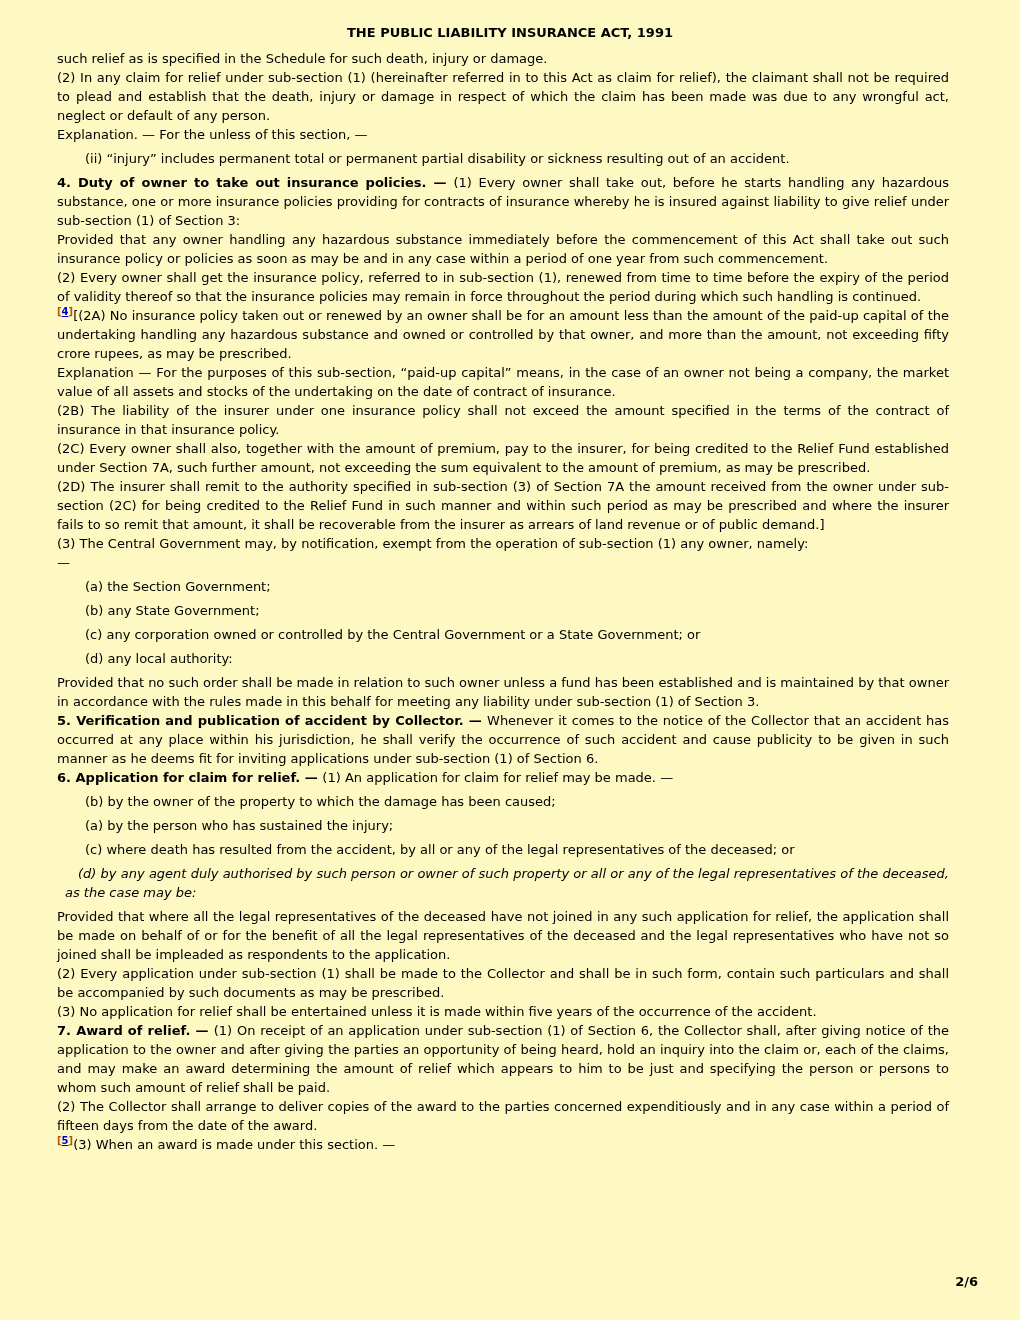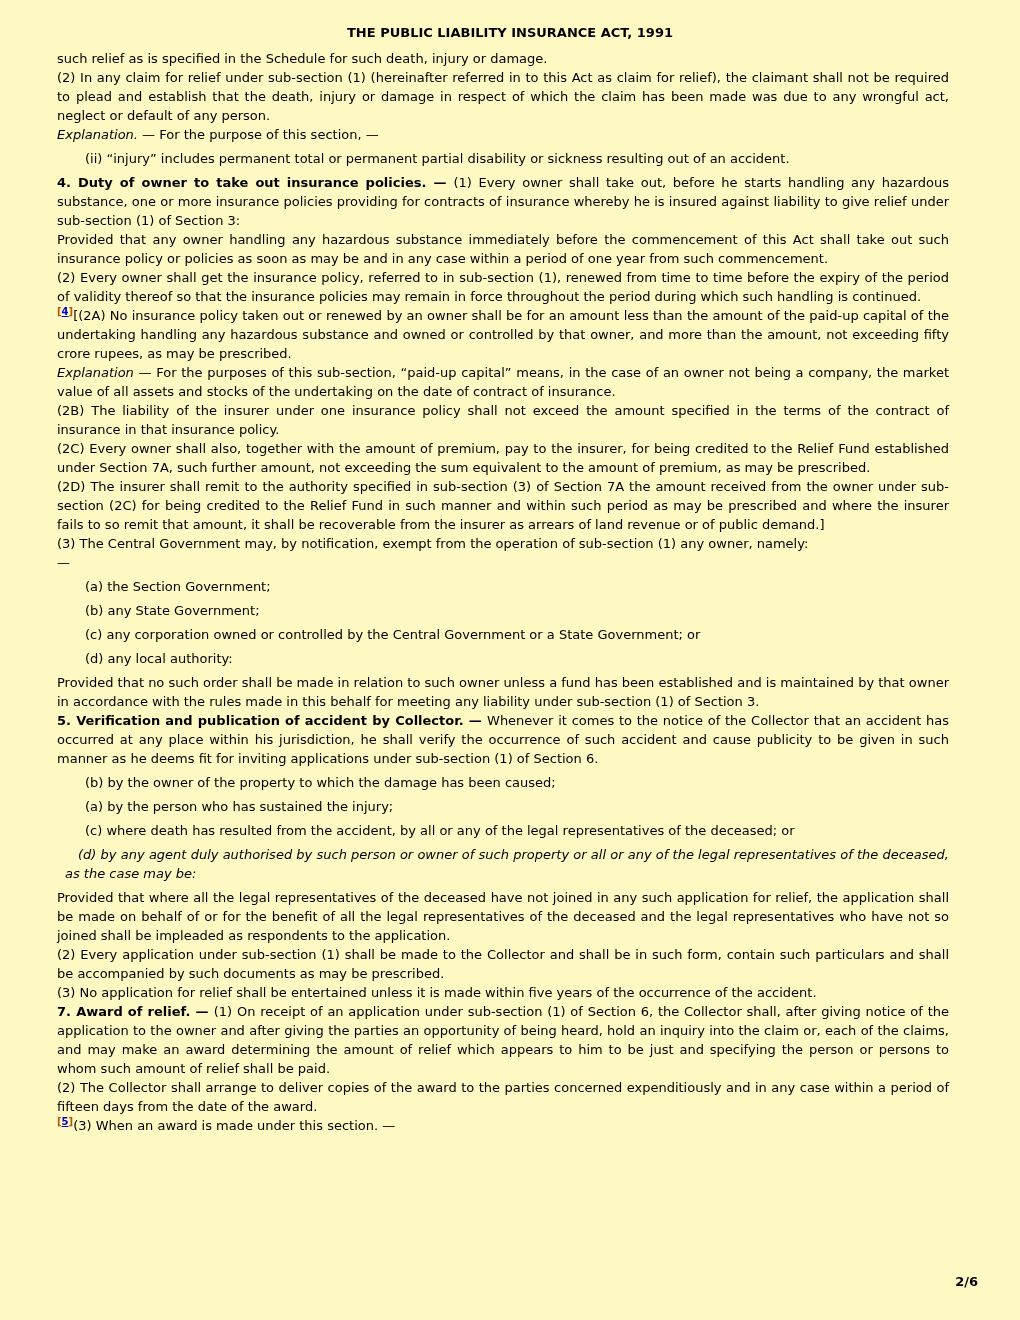--- a/index.html
+++ b/index.html
@@ -31,21 +31,21 @@
     margin: 5px 0 5px 28px;
     text-align: justify;
   }
   .li-d {
     margin: 5px 0 5px 8px;
     text-indent: 13px;
     text-align: justify;
     font-style: italic;
   }
   .b { font-weight: bold; }
-  .i { font-style: italic; }
+  .i { }
   sup.fn {
     font-size: 10px;
     line-height: 0;
     vertical-align: super;
     font-weight: bold;
     white-space: nowrap;
     cursor: pointer;
   }
   .fnb { color: #b4540a; }
   .fnn { color: #0000cc; text-decoration: underline; }
@@ -59,37 +59,38 @@
   }
 </style>
 </head>
 <body>
 
 <div class="page">
   <div class="title">THE PUBLIC LIABILITY INSURANCE ACT, 1991</div>
   <div class="doc">
       <div class="p"><span>such relief as is specified in the Schedule for such death, injury or damage.</span></div>
       <div class="p"><span>(2) In any claim for relief under sub-section (1) (hereinafter referred in to this Act as claim for relief), the claimant shall not be required to plead and establish that the death, injury or damage in respect of which the claim has been made was due to any wrongful act, neglect or default of any person.</span></div>
-      <div class="p"><span class="i">Explanation.</span><span> — For the purpose of this section, —</span></div>
+      <div class="p"><span class="i">Explanation.</span><span> — For the unless of this section, —</span></div>
       <div class="li"><span>(ii)  “injury” includes permanent total or permanent partial disability or sickness resulting out of an accident.</span></div>
       <div class="p"><span class="b">4. Duty of owner to take out insurance policies. — </span><span> (1) Every owner shall take out, before he starts handling any hazardous substance, one or more insurance policies providing for contracts of insurance whereby he is insured against liability to give relief under sub-section (1) of Section 3:</span></div>
       <div class="p"><span>Provided that any owner handling any hazardous substance immediately before the commencement of this Act shall take out such insurance policy or policies as soon as may be and in any case within a period of one year from such commencement.</span></div>
       <div class="p"><span>(2) Every owner shall get the insurance policy, referred to in sub-section (1), renewed from time to time before the expiry  of the period of validity thereof so that the insurance policies may remain in force throughout the period during which such handling is  continued.</span></div>
       <div class="p"><sup class="fn"><span class="fnb">[</span><span class="fnn">4</span><span class="fnb">]</span></sup><span>[(2A) No insurance policy taken out or renewed by an owner shall be for an amount less than the amount of the paid-up capital of the undertaking handling any hazardous substance and owned or controlled by that owner, and more than the amount, not exceeding fifty crore rupees, as may be prescribed.</span></div>
       <div class="p"><span class="i">Explanation</span><span> — For the purposes of this sub-section, “paid-up capital” means, in the case of an owner not being a company, the market value of all assets and stocks of the undertaking on the date of contract of insurance.</span></div>
       <div class="p"><span>(2B) The liability of the insurer under one  insurance policy shall not exceed the amount specified in the terms of the contract of insurance in that insurance policy.</span></div>
       <div class="p"><span>(2C) Every owner shall also, together with the amount of premium, pay to the insurer, for being credited to the Relief Fund established under Section 7A, such further amount, not exceeding the sum equivalent to the amount of premium, as may be prescribed.</span></div>
       <div class="p"><span>(2D) The insurer shall remit to the authority specified in sub-section (3) of Section 7A the amount received from  the owner under sub-section (2C) for being credited to the Relief Fund in such manner and within such period as may be prescribed and where the insurer fails to so remit that amount, it shall be recoverable from the insurer as arrears of land revenue or of public demand.]</span></div>
       <div class="p"><span>(3) The Central Government may, by notification, exempt from the operation of sub-section (1) any owner, namely:</span><br><span>—</span></div>
       <div class="li"><span>(a)  the Section Government;</span></div>
       <div class="li"><span>(b)  any State Government;</span></div>
       <div class="li"><span>(c)  any corporation owned or controlled by the Central Government or a State Government; or</span></div>
       <div class="li"><span>(d)  any local authority:</span></div>
       <div class="p"><span>Provided that no such order shall be made in relation to such owner unless a fund has been established and is maintained by that owner in accordance with the rules made in this behalf for meeting any liability under sub-section (1) of Section 3.</span></div>
       <div class="p"><span class="b">5. Verification and publication of accident by Collector. — </span><span> Whenever it comes to the notice of the Collector that an accident has occurred at any place within  his jurisdiction, he shall verify the occurrence of such accident and cause publicity to be given in such manner as he deems fit for inviting applications under sub-section (1) of Section 6.</span></div>
+      <div class="p"><span class="b">6. Application for claim for relief. — </span><span> (1) An application for claim for relief may be made. —</span></div>
       <div class="li"><span>(b)  by the owner of the property to which the damage has been caused;</span></div>
       <div class="li"><span>(a)  by the person who has sustained the injury;</span></div>
       <div class="li"><span>(c)  where death has resulted from the accident, by all or any of the legal representatives of the deceased; or</span></div>
       <div class="li-d"><span>(d)  by any agent duly authorised by such person or owner of such property or all or any of the legal representatives of the deceased, as the case may be:</span></div>
       <div class="p"><span>Provided that where all the legal representatives of the deceased have not joined in any such application for relief, the application shall be made on behalf of or for the benefit of all the legal representatives of the deceased and the legal representatives who have not so joined shall be impleaded as respondents to the  application.</span></div>
       <div class="p"><span>(2) Every application under sub-section (1) shall be made to the Collector and shall be in such form, contain such particulars and shall be accompanied by such documents as may be prescribed.</span></div>
       <div class="p"><span>(3) No application for relief shall be entertained unless it is made within five years of the occurrence of the accident.</span></div>
       <div class="p"><span class="b">7. Award of relief. — </span><span> (1) On receipt of an application under sub-section (1) of Section 6, the Collector shall, after giving notice of the application to the owner and after giving the parties an opportunity of being heard, hold an inquiry into the claim or, each of the claims, and may make an award determining the amount of relief which appears to him to be just and specifying the person or persons to whom such amount of relief shall be paid.</span></div>
       <div class="p"><span>(2) The Collector shall arrange to deliver copies of the award to the parties concerned expenditiously and in any case within a period of fifteen days from the date of the award.</span></div>
       <div class="p"><sup class="fn"><span class="fnb">[</span><span class="fnn">5</span><span class="fnb">]</span></sup><span>(3) When an award is made under this section. —</span></div>

